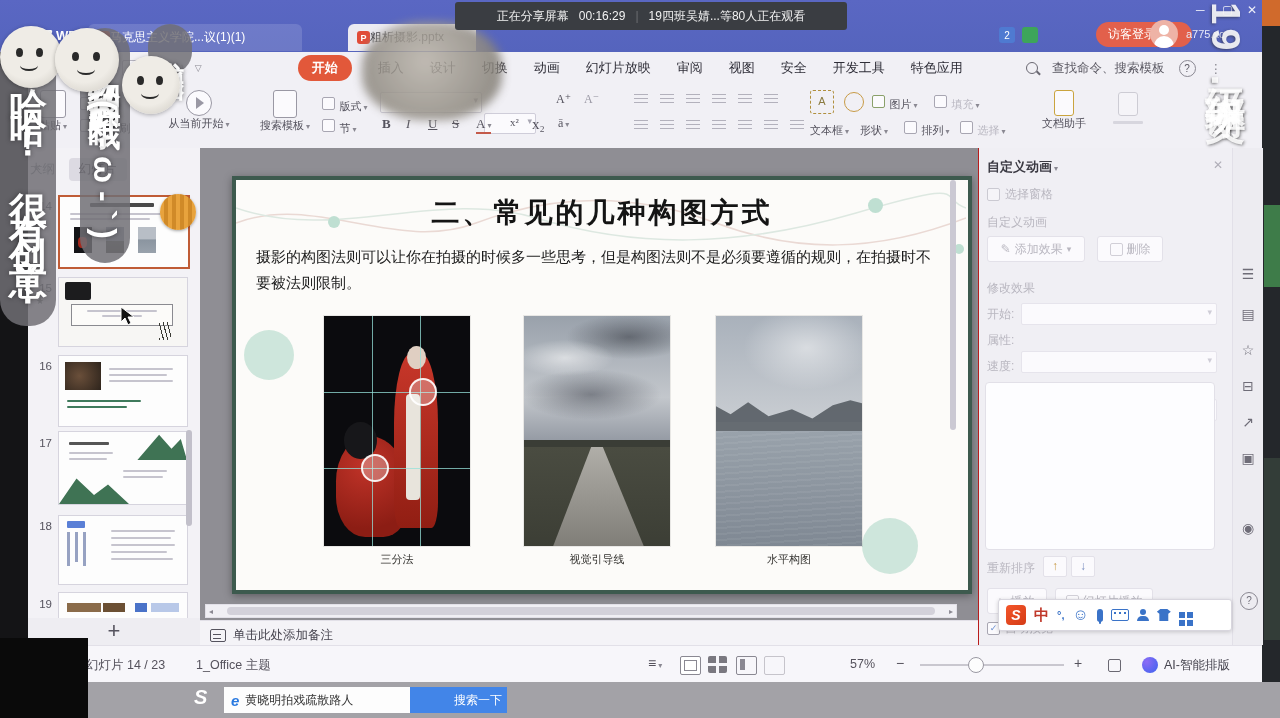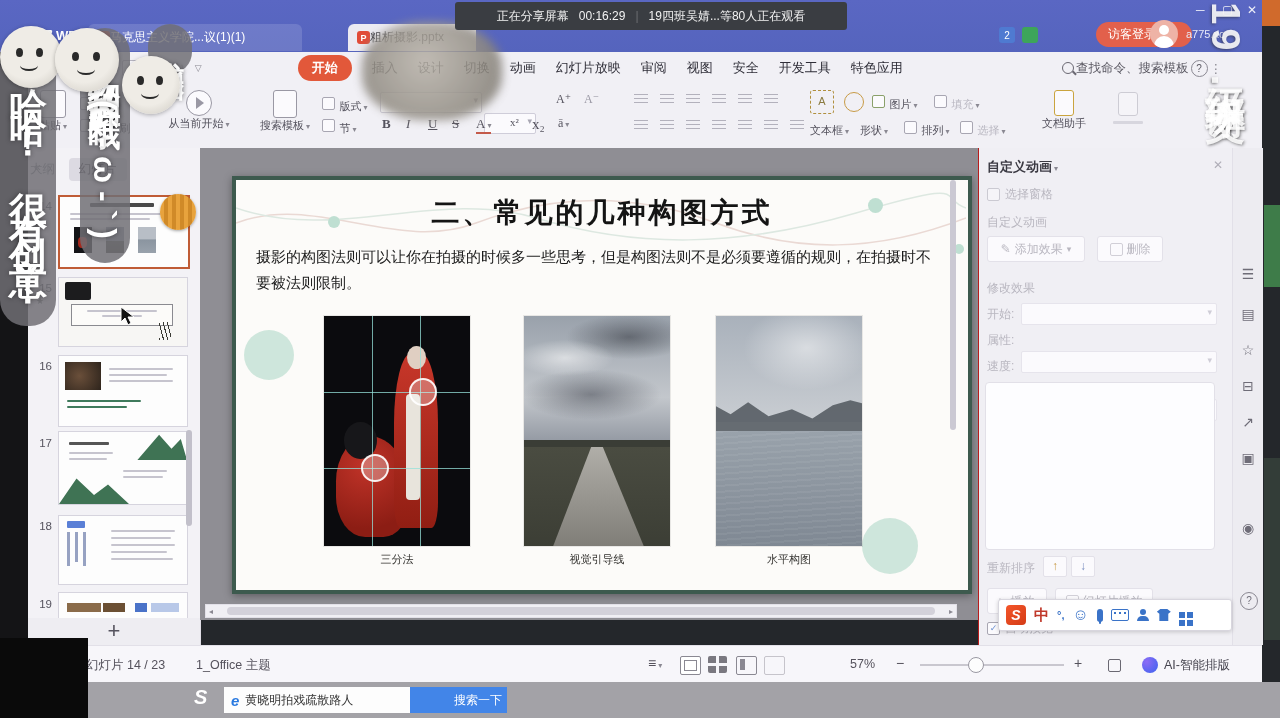--- a/index.html
+++ b/index.html
@@ -18,24 +18,24 @@
   .badge{top:27px;width:16px;height:16px;border-radius:3px;color:#fff;font-size:10px;display:flex;align-items:center;justify-content:center;}
   .guestpill{left:1096px;top:22px;width:84px;height:25px;background:#e2604b;border-radius:13px;color:#fff;font-size:12px;display:flex;align-items:center;padding-left:12px;}
   .avatar{left:1150px;top:20px;width:28px;height:28px;border-radius:50%;background:#eeb3a6;overflow:hidden;}
   .avatar .hd{position:absolute;left:9px;top:5px;width:10px;height:10px;border-radius:50%;background:#fff;}
   .avatar .bd{position:absolute;left:4px;top:16px;width:20px;height:12px;border-radius:10px 10px 0 0;background:#fff;}
   .acct{left:1186px;top:28px;color:#e8eaf8;font-size:11px;}
   
   .menubar{left:28px;top:52px;width:1234px;height:32px;background:#f1f0f5;border-bottom:1px solid #e4e2ea;display:flex;align-items:center;font-size:13px;color:#3c3b44;}
   .menuleft{display:flex;align-items:center;gap:10px;padding-left:8px;}
   .qicon{width:16px;height:14px;border:1px solid #b9b7c2;border-radius:2px;background:#fbfafd;}
-  .navtabs{display:flex;align-items:center;gap:20px;margin-left:96px;}
+  .navtabs{display:flex;align-items:center;gap:26px;margin-left:96px;}
   .navtab{white-space:nowrap;color:#2f2e38;}
   .navtab.active{background:#e2583a;color:#fff;border-radius:14px;padding:4px 14px;font-weight:bold;}
-  .menuright{margin-left:auto;display:flex;align-items:center;gap:2px;padding-right:40px;color:#5a5862;font-size:12.5px;}
+  .menuright{margin-left:auto;display:flex;align-items:center;gap:14px;padding-right:40px;color:#5a5862;font-size:12.5px;}
   .mag{width:10px;height:10px;border:1.6px solid #6a6872;border-radius:50%;position:relative;}
   .mag::after{content:"";position:absolute;left:9px;top:9px;width:5px;height:1.6px;background:#6a6872;transform:rotate(45deg);}
   .helpc{width:15px;height:15px;border:1.2px solid #8a8892;border-radius:50%;display:flex;align-items:center;justify-content:center;font-size:10px;}
   
   .ribbon{left:28px;top:84px;width:1234px;height:64px;background:#f1f0f5;border-bottom:1px solid #dddbe4;}
   .rlabel{font-size:11px;color:#53515c;white-space:nowrap;}
   .rlabel.gray{color:#b8b6c0;}
   .caret::after{content:"▾";font-size:8px;color:#8a8892;margin-left:2px;}
   .bigicon{width:24px;height:26px;border:1.6px solid #9a98a4;border-radius:3px;background:#fbfafd;}
   .smicon{width:11px;height:11px;border:1.2px solid #a8a6b2;border-radius:2px;background:#fbfafd;display:inline-block;}
@@ -404,20 +404,24 @@
     <div class="ab caption" style="left:480px;">水平构图</div>
   </div>
 
   <div class="ab scrollv" style="left:950px;top:180px;height:250px;background:#cbc9d3;"></div>
   <div class="ab hscroll">
     <span style="font-size:8px;color:#8a8892;margin-left:3px;">◂</span>
     <div class="hthumb"></div>
     <span style="font-size:8px;color:#8a8892;margin-right:3px;">▸</span>
   </div>
 
+  <div class="ab notesbar">
+    <span class="noteicon"></span>
+    <span>单击此处添加备注</span>
+  </div>
 
   <div class="ab rightpanel">
     <div class="ab rptitle caret"><span>自定义动画</span></div>
     <div class="ab" style="right:10px;top:10px;color:#b0aeb8;font-size:12px;">✕</div>
     <div class="ab" style="left:8px;top:38px;display:flex;gap:5px;align-items:center;">
       <span class="smicon" style="opacity:.5;"></span>
       <span>选择窗格</span>
     </div>
     <div class="ab" style="left:8px;top:66px;">自定义动画</div>
     <div class="ab rpbtn" style="left:8px;top:88px;width:96px;">

